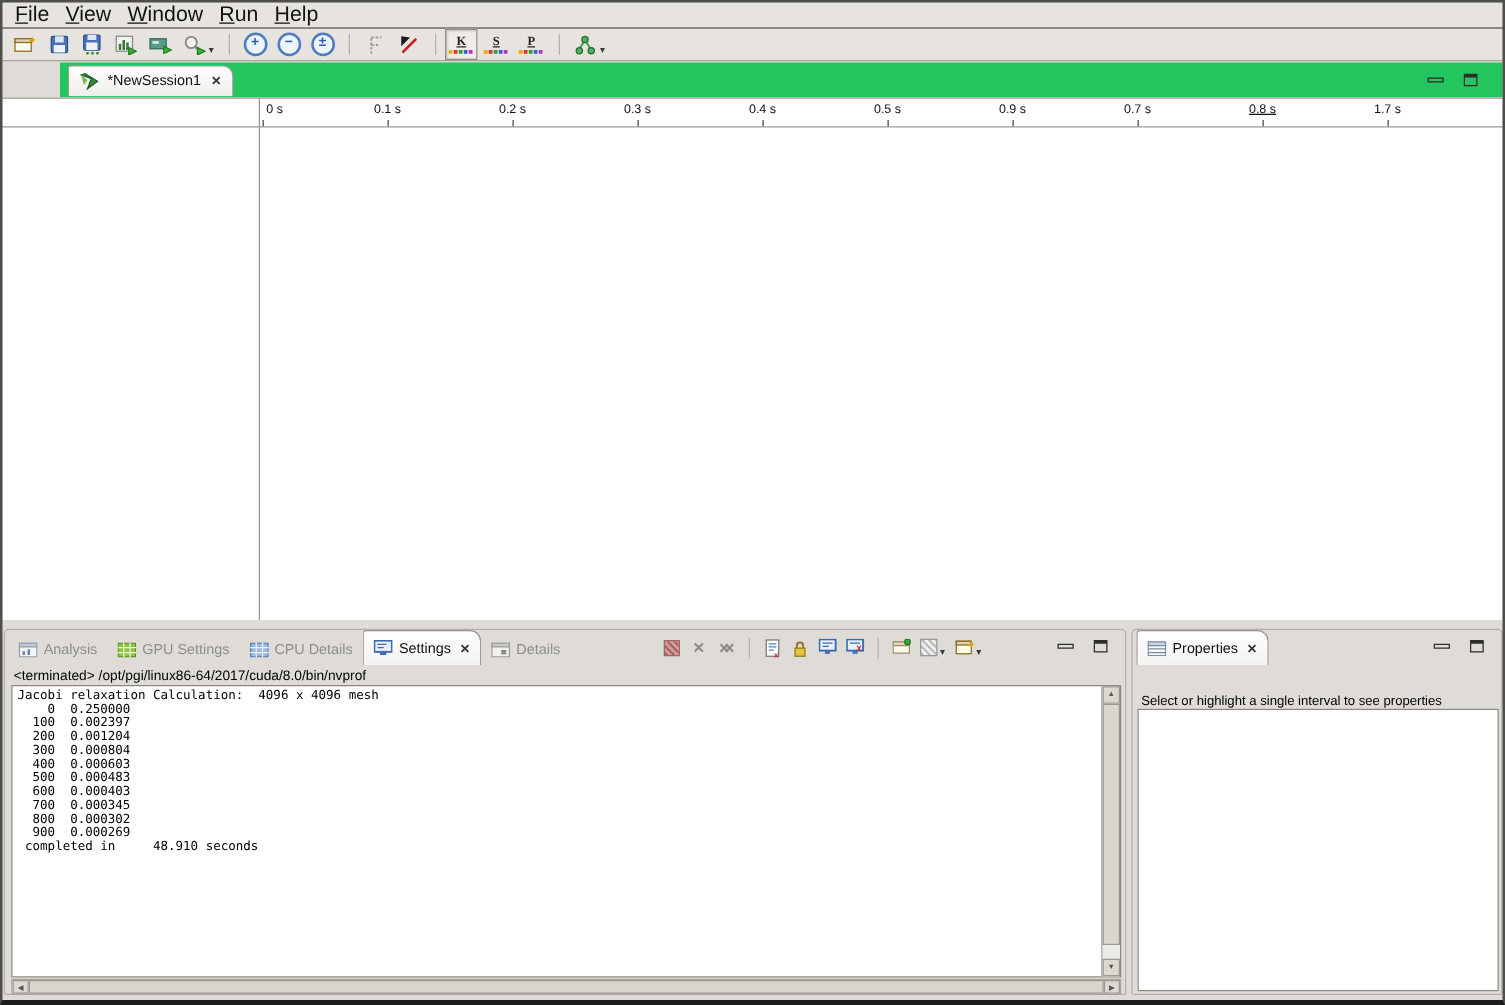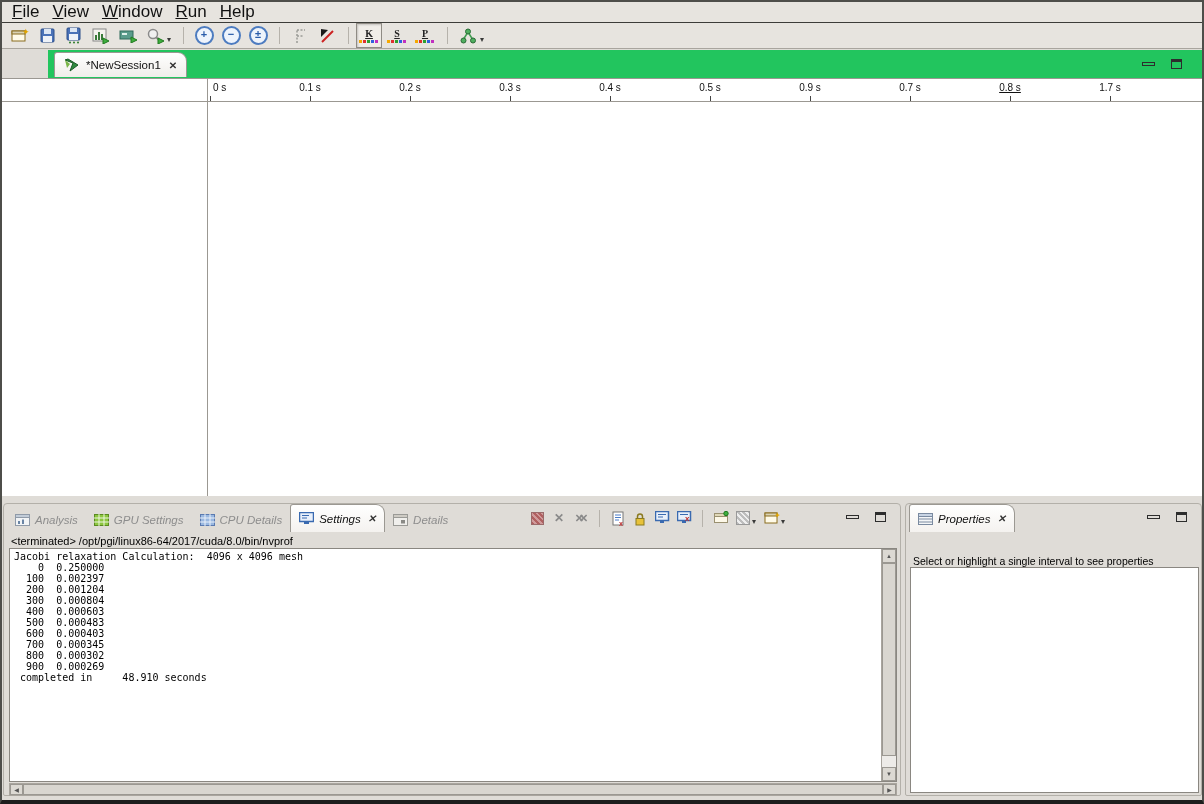--- a/index.html
+++ b/index.html
@@ -46,21 +46,21 @@
   .ruler-line{position:absolute;left:0;top:22px;width:100%;height:1px;background:#9b9892;}
   .row-divider{position:absolute;left:205px;top:0;bottom:0;width:1px;background:#9b9892;}
   .tick{position:absolute;top:17px;width:1px;height:5px;background:#444;}
   .tick-label{position:absolute;top:3px;font-size:10px;color:#111;white-space:nowrap;}
 
   
   .bview{position:absolute;background:#dfdcd7;border:1px solid #b3b0a9;border-radius:4px 4px 2px 2px;box-sizing:border-box;}
   #console-view{left:3px;top:503px;width:898px;height:293px;}
   #props-view{left:905px;top:503px;width:297px;height:293px;}
   .vtabs{position:absolute;left:3px;top:0;display:flex;align-items:flex-end;height:28px;}
-  .vtab{display:flex;align-items:center;gap:5px;font-size:11.5px;color:#8d8d8d;padding:0 8px;height:24px;font-style:italic;}
+  .vtab{display:flex;align-items:center;gap:5px;font-size:11.5px;color:#8d8d8d;padding:0 8px;height:24px;}
   .vtab.active{background:linear-gradient(#ffffff,#f4f2ef);color:#111;border:1px solid #9b9892;border-bottom:none;
     border-radius:3px 9px 0 0;height:27px;}
   .ticon{display:inline-block;box-sizing:border-box;}
   .console-header{position:absolute;left:7px;top:31px;font-size:11px;color:#000;white-space:pre;}
   .console-area{position:absolute;left:5px;top:44px;width:888px;height:234px;background:#fff;
     border:1px solid #8a8781;box-sizing:border-box;}
   .console-pre{position:absolute;left:4px;top:2px;right:17px;bottom:2px;margin:0;
     font-family:"DejaVu Sans Mono",monospace;font-size:10px;line-height:11px;white-space:pre;overflow:hidden;color:#000;}
   .vscroll{position:absolute;right:0;top:0;bottom:0;width:15px;background:#edebe8;border-left:1px solid #a9a59e;box-sizing:border-box;}
   .sb-up,.sb-down{position:absolute;left:0;width:14px;height:14px;background:#dcd9d3;border:1px solid #9b9892;

